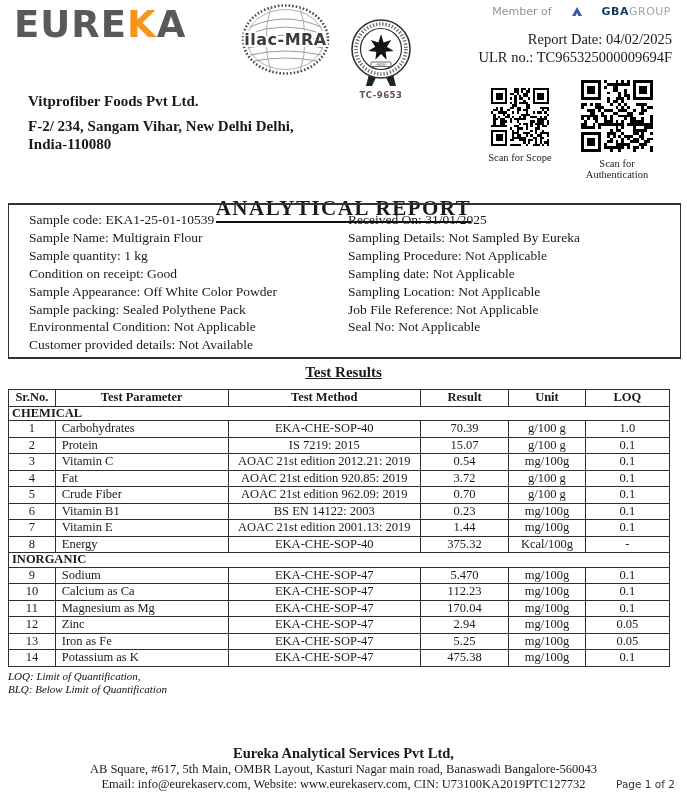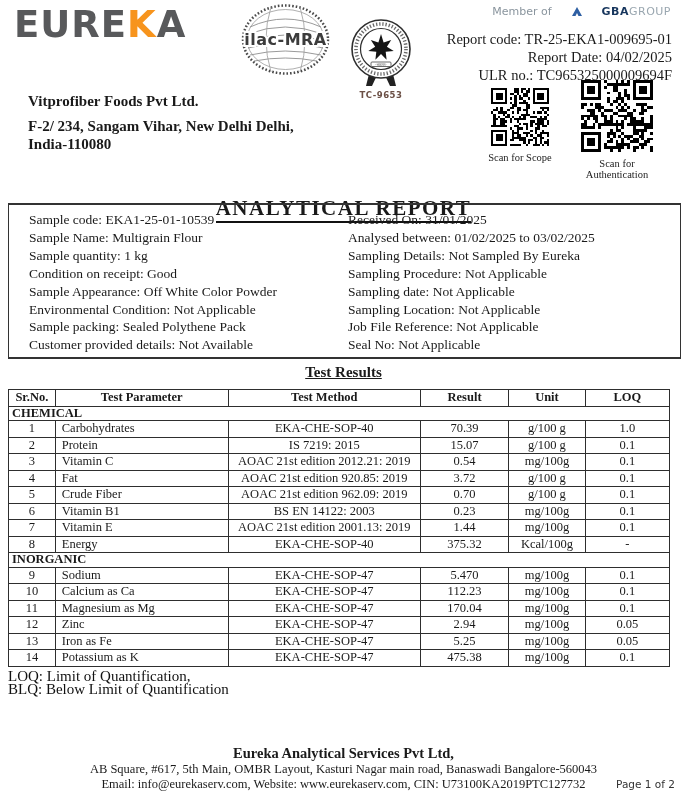--- a/index.html
+++ b/index.html
@@ -43,21 +43,21 @@
   table.results{border-collapse:collapse;width:662px;font-size:12.5px;}
   table.results td,table.results th{border:1px solid #2e2e2e;padding:0 3px;height:15.5px;line-height:15.5px;}
   table.results th{font-weight:700;text-align:center;}
   table.results .section-row td{font-weight:700;text-align:left;height:13.5px;line-height:13.5px;}
   table.results td.c0{text-align:center;}
   table.results td.c1{text-align:left;padding-left:6px;}
   table.results td.c2{text-align:center;}
   table.results td.c3{text-align:center;}
   table.results td.c4{text-align:center;}
   table.results td.c5{text-align:center;}
-  .notes{margin-top:3px;font-size:15px;line-height:13.5px;color:#111;}
+  .notes{margin-top:3px;font-size:11px;line-height:13.5px;color:#111;font-style:italic;}
   
   .footer{position:absolute;left:0;right:0;top:745px;text-align:center;}
   .footer .company{font-weight:700;font-size:14.5px;}
   .footer .addr{font-size:12.5px;line-height:15px;}
   .page-num{position:absolute;right:12px;top:778px;font-family:"DejaVu Sans",sans-serif;
           font-size:10.5px;color:#333;}
 </style>
 </head>
 <body>
 
@@ -97,21 +97,20 @@
 
   <div class="member-line">
     <span>Member of</span>
     <svg width="12" height="11" viewBox="0 0 12 11">
       <path d="M1 10 L6 1 L11 10 L7.5 10 L6 7 L4.5 10 Z" fill="#2e5fa3"></path>
     </svg>
     <span><span class="gba-bold">GBA</span><span class="gba-light">GROUP</span></span>
   </div>
 
   <div class="report-meta">
-    <div>Report code: TR-25-EKA1-009695-01</div>
     <div>Report Date: 04/02/2025</div>
     <div>ULR no.: TC965325000009694F</div>
   </div>
 
   <div class="customer">
     <div class="cname">Vitprofiber Foods Pvt Ltd.</div>
     <div>F-2/ 234, Sangam Vihar, New Delhi Delhi,</div>
     <div>India-110080</div>
   </div>
 
@@ -150,27 +149,26 @@
 
   <div class="title"><span>ANALYTICAL REPORT</span></div>
 
   <div class="sample-box">
     <div class="sample-col left" id="sample-left">
         <div>Sample code: EKA1-25-01-10539</div>
         <div>Sample Name: Multigrain Flour</div>
         <div>Sample quantity: 1 kg</div>
         <div>Condition on receipt: Good</div>
         <div>Sample Appearance: Off White Color Powder</div>
+        <div>Sample packing: Sealed Polythene Pack</div>
         <div>Environmental Condition: Not Applicable</div>
-        <div>Sample packing: Sealed Polythene Pack</div>
         <div>Customer provided details: Not Available</div>
       </div>
     <div class="sample-col right" id="sample-right">
         <div>Received On: 31/01/2025</div>
-        <div>Analysed between: 01/02/2025 to 03/02/2025</div>
         <div>Sampling Details: Not Sampled By Eureka</div>
         <div>Sampling Procedure: Not Applicable</div>
         <div>Sampling date: Not Applicable</div>
         <div>Sampling Location: Not Applicable</div>
         <div>Job File Reference: Not Applicable</div>
         <div>Seal No: Not Applicable</div>
       </div>
   </div>
 
   <div class="tr-heading">Test Results</div>

